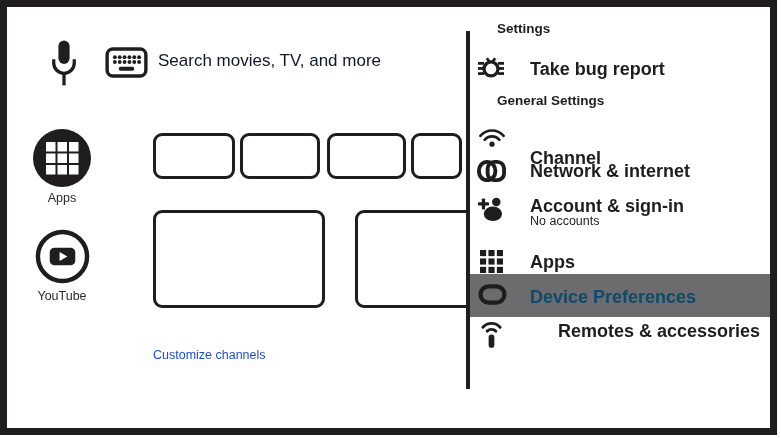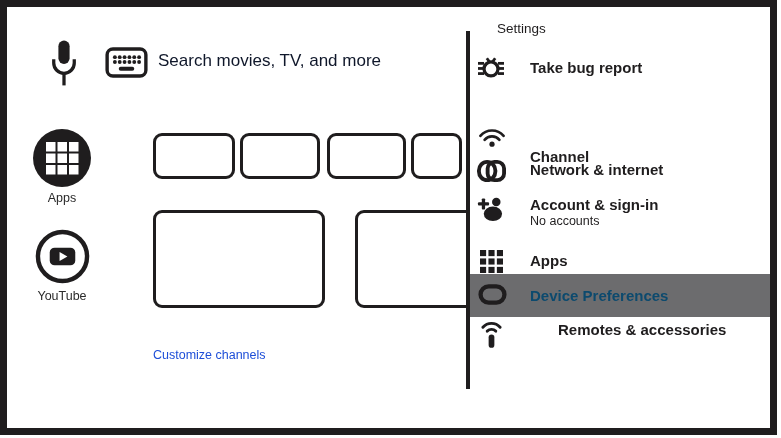--- a/index.html
+++ b/index.html
@@ -23,23 +23,23 @@
   .search-text{left:158px;top:51px;font-size:17px;color:#0f172a;white-space:nowrap;z-index:2;}
   .circle-label{font-size:12.5px;text-align:center;color:#2a2a2a;z-index:2;}
   .tile{
     box-sizing:border-box;border:3px solid var(--ink);border-radius:9px;background:#fff;z-index:1;
   }
   .customize{left:153px;top:348px;font-size:12.5px;color:#1d4ed8;z-index:2;}
   
   .panel-bg{left:470px;top:7px;width:300px;height:421px;background:var(--screen-bg);z-index:3;}
   .divider{left:466px;top:31px;width:4px;height:358px;background:var(--ink);z-index:4;}
   .hl-bar{left:470px;top:274px;width:300px;height:43px;background:var(--selected-row-bg);z-index:4;}
-  .s-title{left:497px;top:21px;font-size:13.5px;font-weight:400;z-index:5;white-space:nowrap;}
+  .s-title{left:497px;top:21px;font-size:13.5px;font-weight:700;z-index:5;white-space:nowrap;}
   .s-section{left:497px;top:93px;font-size:13.5px;font-weight:700;z-index:5;white-space:nowrap;}
-  .s-label{font-size:15px;font-weight:700;z-index:5;white-space:nowrap;}
+  .s-label{font-size:18px;font-weight:700;z-index:5;white-space:nowrap;}
   .s-sub{font-size:12.5px;font-weight:400;z-index:5;white-space:nowrap;}
   .s-icon{z-index:5;}
 </style>
 </head>
 <body>
 
 <div class="stage">
 
   <div class="abs icon" style="left:50px;top:39px;width:28px;height:48px;z-index:2;">
     <svg viewBox="0 0 30 50" fill="none">
@@ -125,20 +125,21 @@
           <line x1="22" y1="12.5" x2="28" y2="12.5"></line>
           <line x1="21.5" y1="18" x2="28" y2="18"></line>
         <line x1="9.5" y1="1.5" x2="12.5" y2="5.5"></line>
           <line x1="18.5" y1="1.5" x2="15.5" y2="5.5"></line>
       </g>
       <circle cx="14" cy="13" r="7.5" stroke="currentColor" stroke-width="3.5"></circle>
     </svg>
   </div>
   <div class="abs s-label" style="left:530px;top:59px;">Take bug report</div>
 
+  <div class="abs s-section">General Settings</div>
 
   <div class="abs icon s-icon" style="left:479px;top:128px;width:26px;height:20px;">
     <svg viewBox="0 0 28 21" fill="none">
       <path d="M1.5 8.2 a16.5 16.5 0 0 1 25 0" stroke="currentColor" stroke-width="2.8" stroke-linecap="round"></path>
       <path d="M6 12.5 a10.5 10.5 0 0 1 16 0" stroke="currentColor" stroke-width="2.8" stroke-linecap="round"></path>
       <circle cx="14" cy="17.2" r="2.8" fill="currentColor"></circle>
     </svg>
   </div>
   <div class="abs s-label" style="left:530px;top:138px;margin-top:23px;">Network &amp; internet</div>
 

